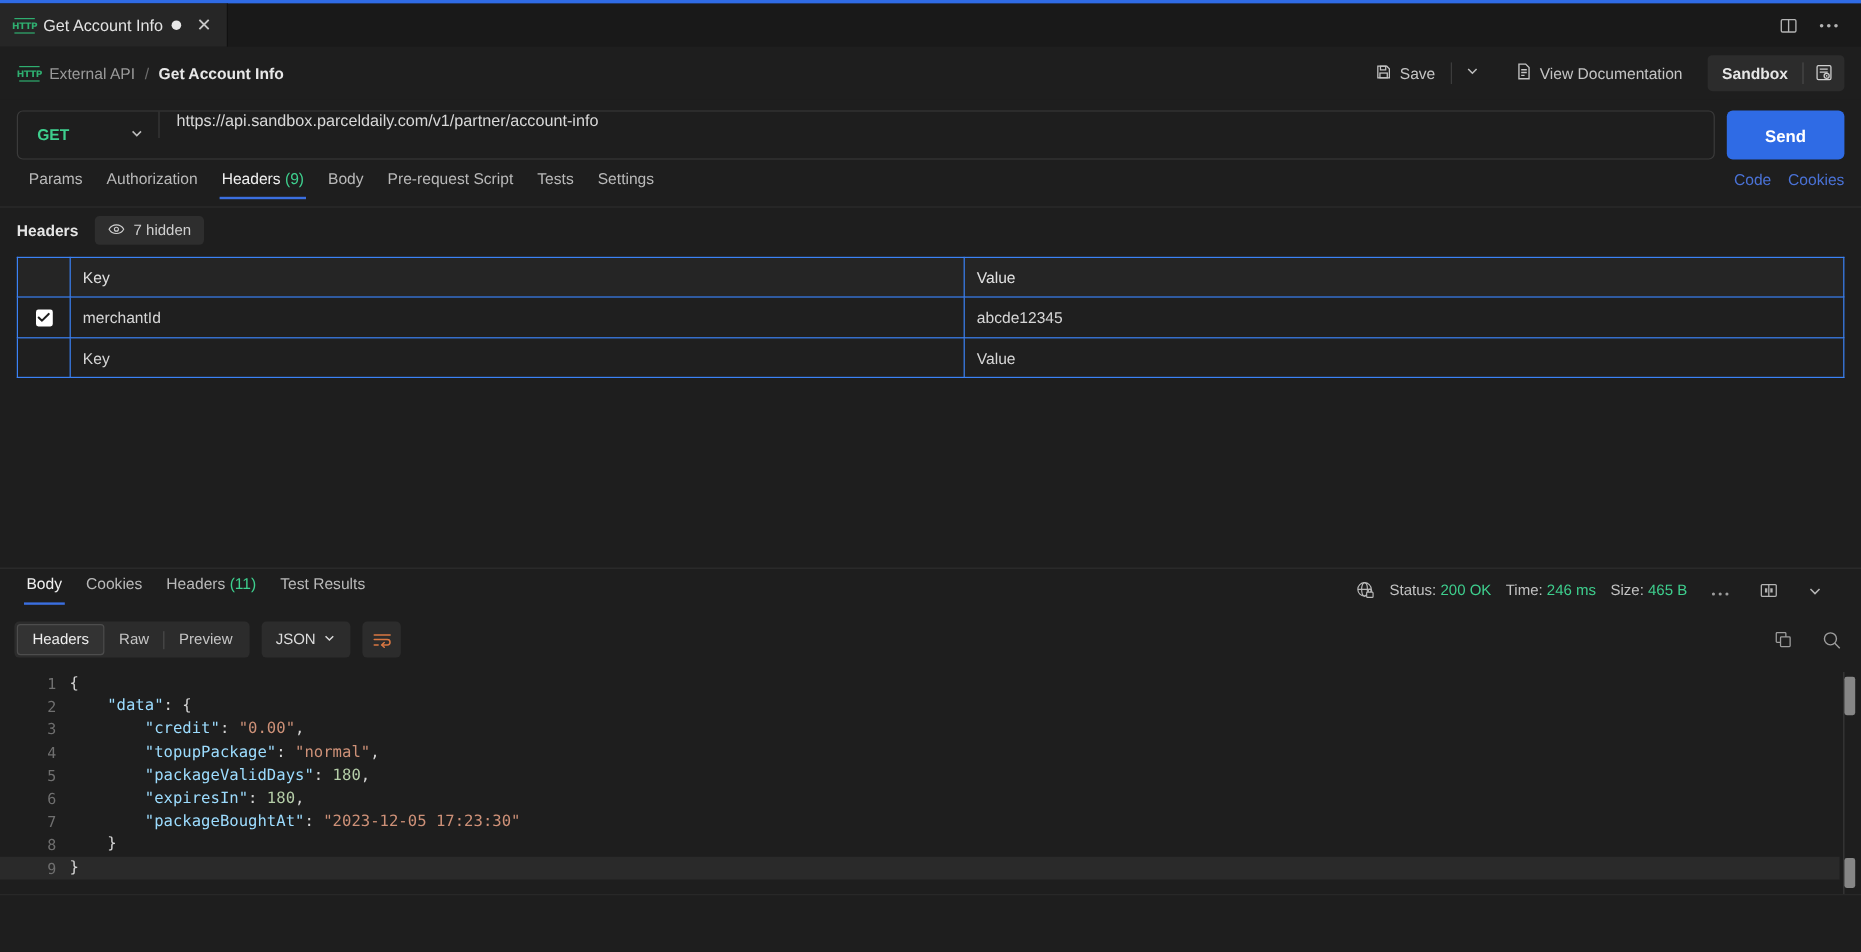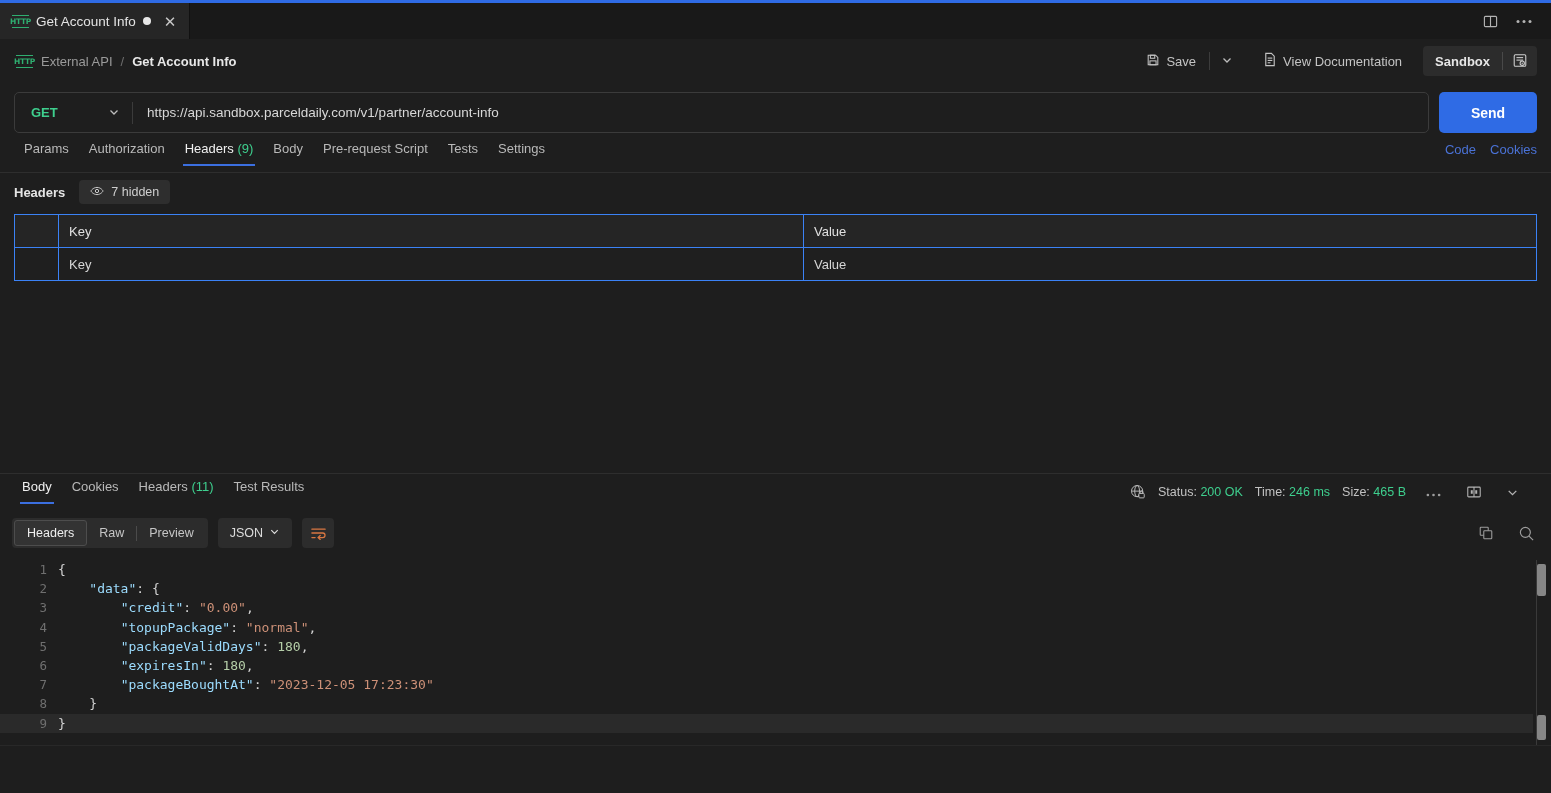--- a/index.html
+++ b/index.html
@@ -94,21 +94,21 @@
   
   .urlrow {
     position: absolute; top: 92px; left: 14px;
     width: 1523px; height: 41px;
     display: flex; align-items: center; gap: 10px;
   }
   .url-box {
     flex: 1 1 auto; height: 41px;
     border: 1px solid #3b3b3b; border-radius: 5px;
     background: #1e1e1e;
-    display: flex; align-items: center;
+    display: flex; 
   }
   .method {
     display: flex; align-items: center; justify-content: space-between;
     width: 117px; height: 100%; padding: 0 12px 0 16px;
     cursor: pointer;
   }
   .method-label { font-size: 13px; font-weight: 700; color: #3ecf8e; }
   .method-div { width: 1px; height: 22px; background: #3b3b3b; }
   .url-text {
     flex: 1; padding: 0 14px; font-size: 13.5px; color: #d8d8d8;
@@ -399,20 +399,33 @@
 <table class="tbl">
   <thead>
     <tr>
       <th class="col-chk"></th>
       <th class="col-key">Key</th>
       <th>Value</th>
     </tr>
   </thead>
   <tbody>
     <tr>
+      <td class="col-chk">
+        <div class="chkcell">
+          <span class="chk">
+            <svg width="11" height="9" viewBox="0 0 11 9" fill="none" stroke="#1f1f1f" stroke-width="1.7" stroke-linecap="round" stroke-linejoin="round">
+              <polyline points="1.2,4.6 4,7.2 9.6,1.6"></polyline>
+            </svg>
+          </span>
+        </div>
+      </td>
+      <td class="col-key">merchantId</td>
+      <td>abcde12345</td>
+    </tr>
+    <tr>
       <td class="col-chk"></td>
       <td class="col-key muted-cell">Key</td>
       <td class="muted-cell">Value</td>
     </tr>
   </tbody>
 </table>
 
 <div class="resp-sep"></div>
 
 <div class="resptabs">

